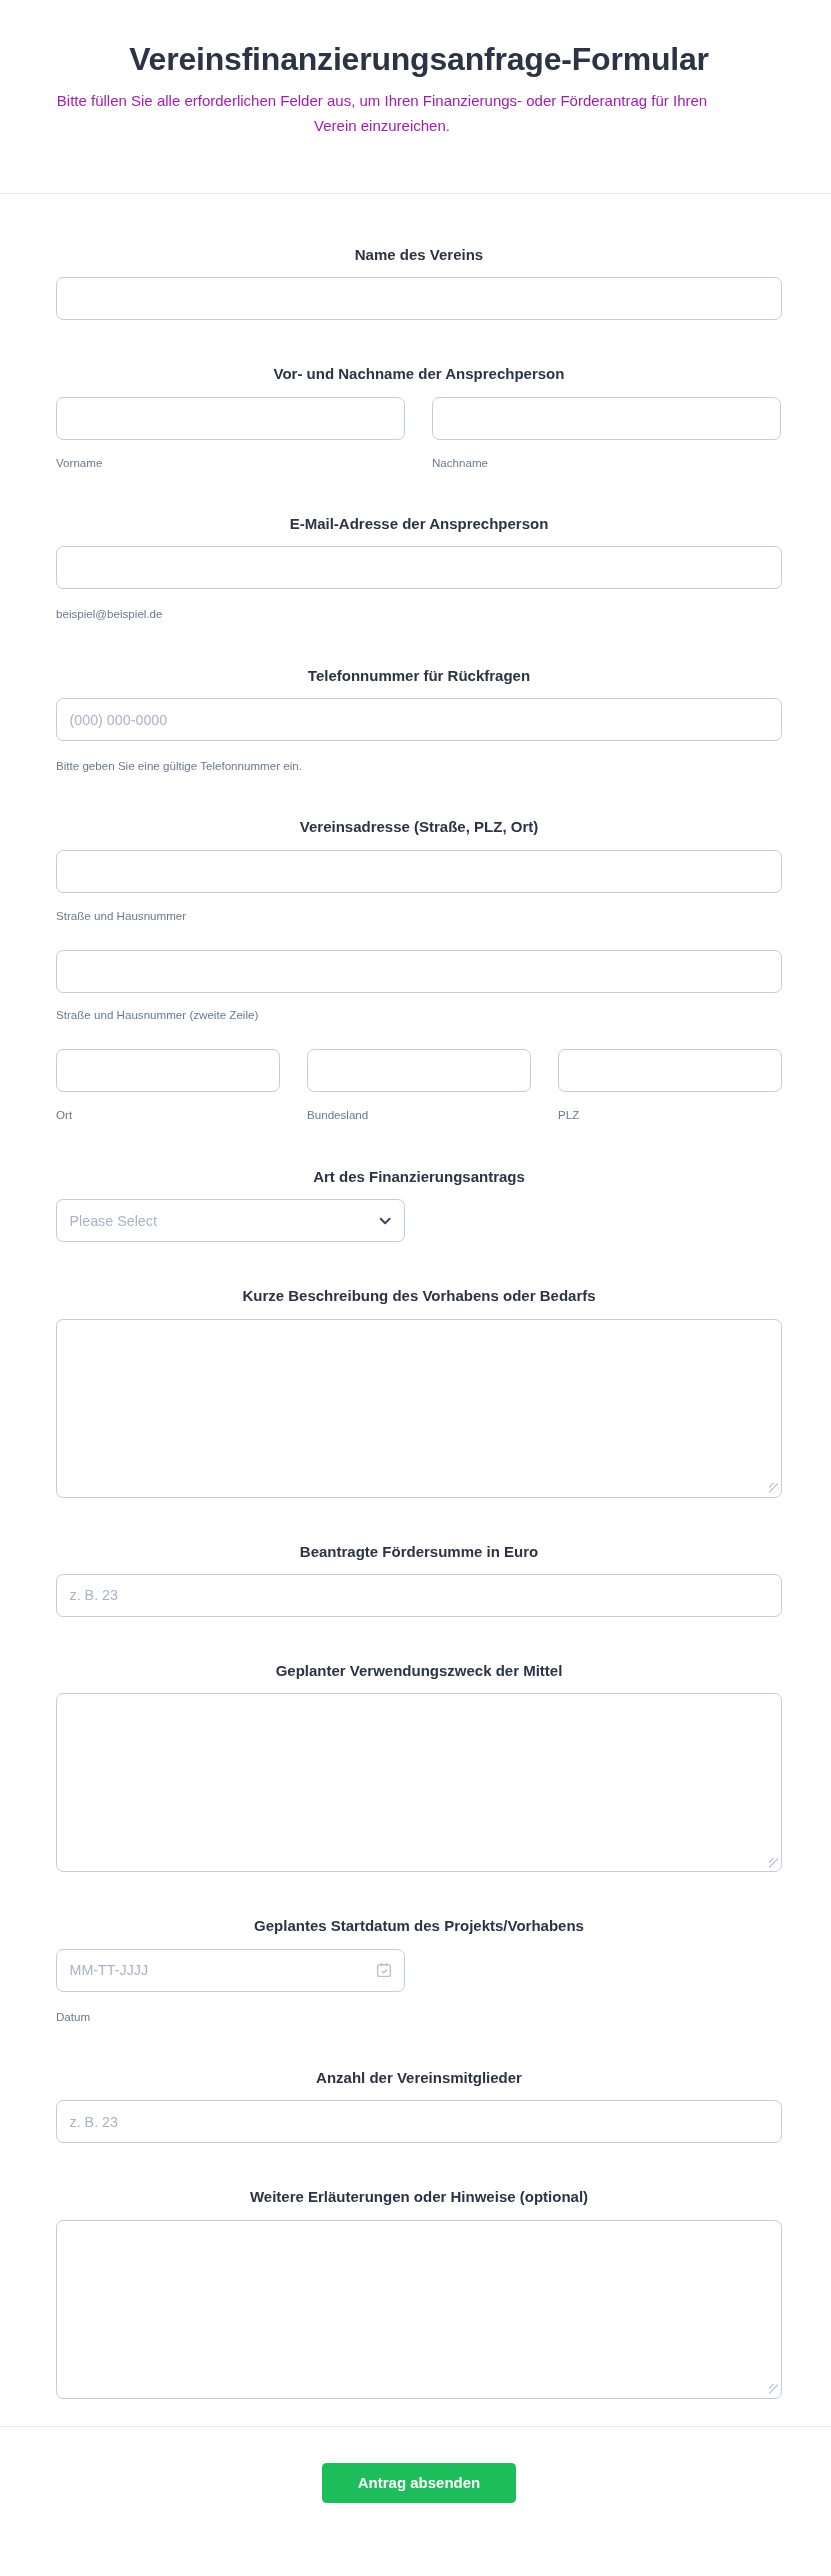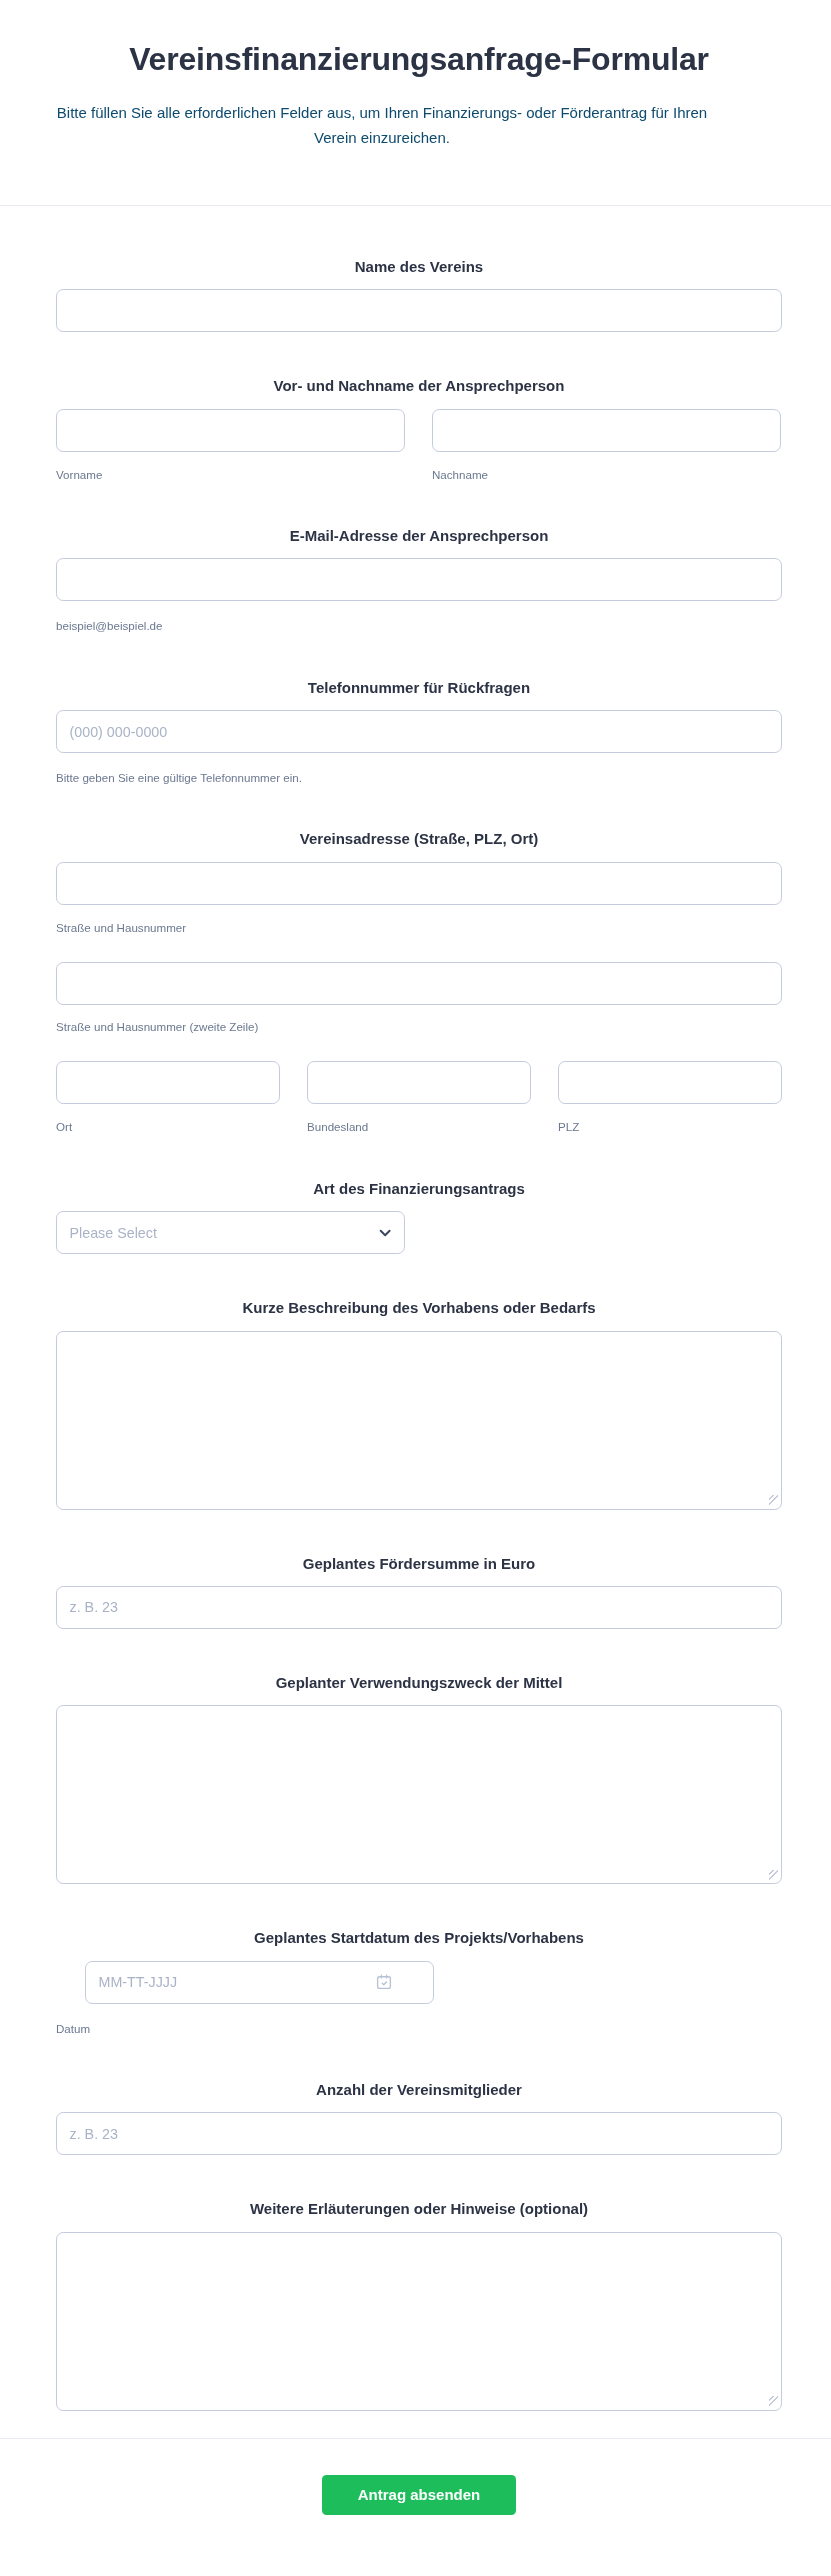--- a/index.html
+++ b/index.html
@@ -16,25 +16,25 @@
   
   .form-header { padding-top: 40px; text-align: center; }
   .form-title {
     font-size: 32px;
     line-height: 39px;
     font-weight: 700;
     color: #2c3345;
     letter-spacing: -0.2px;
   }
   .form-subtitle {
-    margin-top: 21px;
+    margin-top: 9px;
     font-size: 15px;
     line-height: 25px;
     font-weight: 400;
-    color: #0c4a6e;
+    color: #a21caf;
     max-width: 652px;
   }
   .divider {
     border: none;
     border-top: 1.8px solid #e8ebf2;
     margin-top: 55px;
     width: 100%;
   }
   .divider.bottom { margin-top: 27px; }
 
@@ -124,21 +124,21 @@
         transparent 0px, transparent 2.7px,
         #c3cbdc 2.7px, #c3cbdc 4px,
         transparent 4px, transparent 6.3px,
         #c3cbdc 6.3px, #c3cbdc 7.6px,
         transparent 7.6px);
     pointer-events: none;
   }
 
   
   .date-wrap { position: relative; width: 349px; }
-  .date-wrap input { padding-right: 39px; margin-left: 29px; }
+  .date-wrap input { padding-right: 39px; }
   .calendar-icon {
     position: absolute;
     right: 11.6px;
     top: 50%;
     transform: translateY(-50%);
     width: 18px; height: 18px;
     color: #b7c1d4;
     pointer-events: none;
   }
 
@@ -252,21 +252,21 @@
 
   <div class="q">
     <label class="q-label">Kurze Beschreibung des Vorhabens oder Bedarfs</label>
     <div class="ta-wrap">
       <textarea class="textarea" style=""></textarea>
       <span class="resize-handle"></span>
     </div>
   </div>
 
   <div class="q">
-    <label class="q-label">Geplantes Fördersumme in Euro</label>
+    <label class="q-label">Beantragte Fördersumme in Euro</label>
     <div class="field-row">
       <input type="text" class="w-half" placeholder="z. B. 23" style="">
     </div>
   </div>
 
   <div class="q">
     <label class="q-label">Geplanter Verwendungszweck der Mittel</label>
     <div class="ta-wrap">
       <textarea class="textarea" style=""></textarea>
       <span class="resize-handle"></span>

